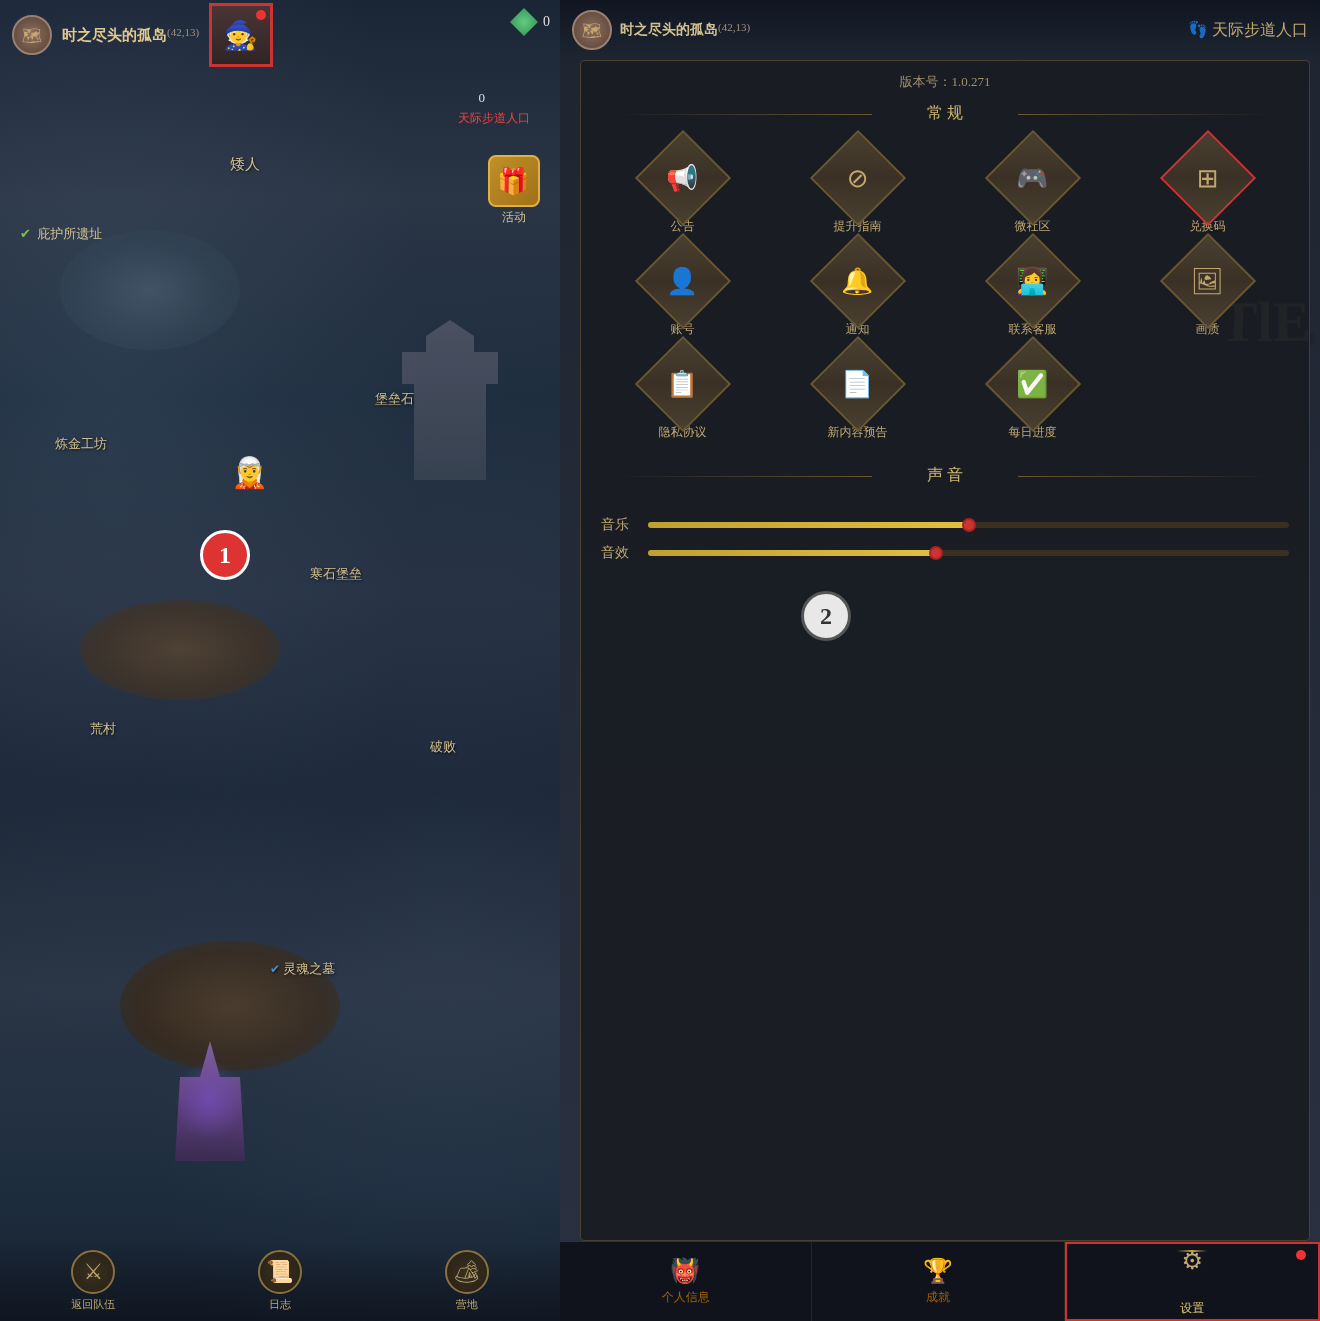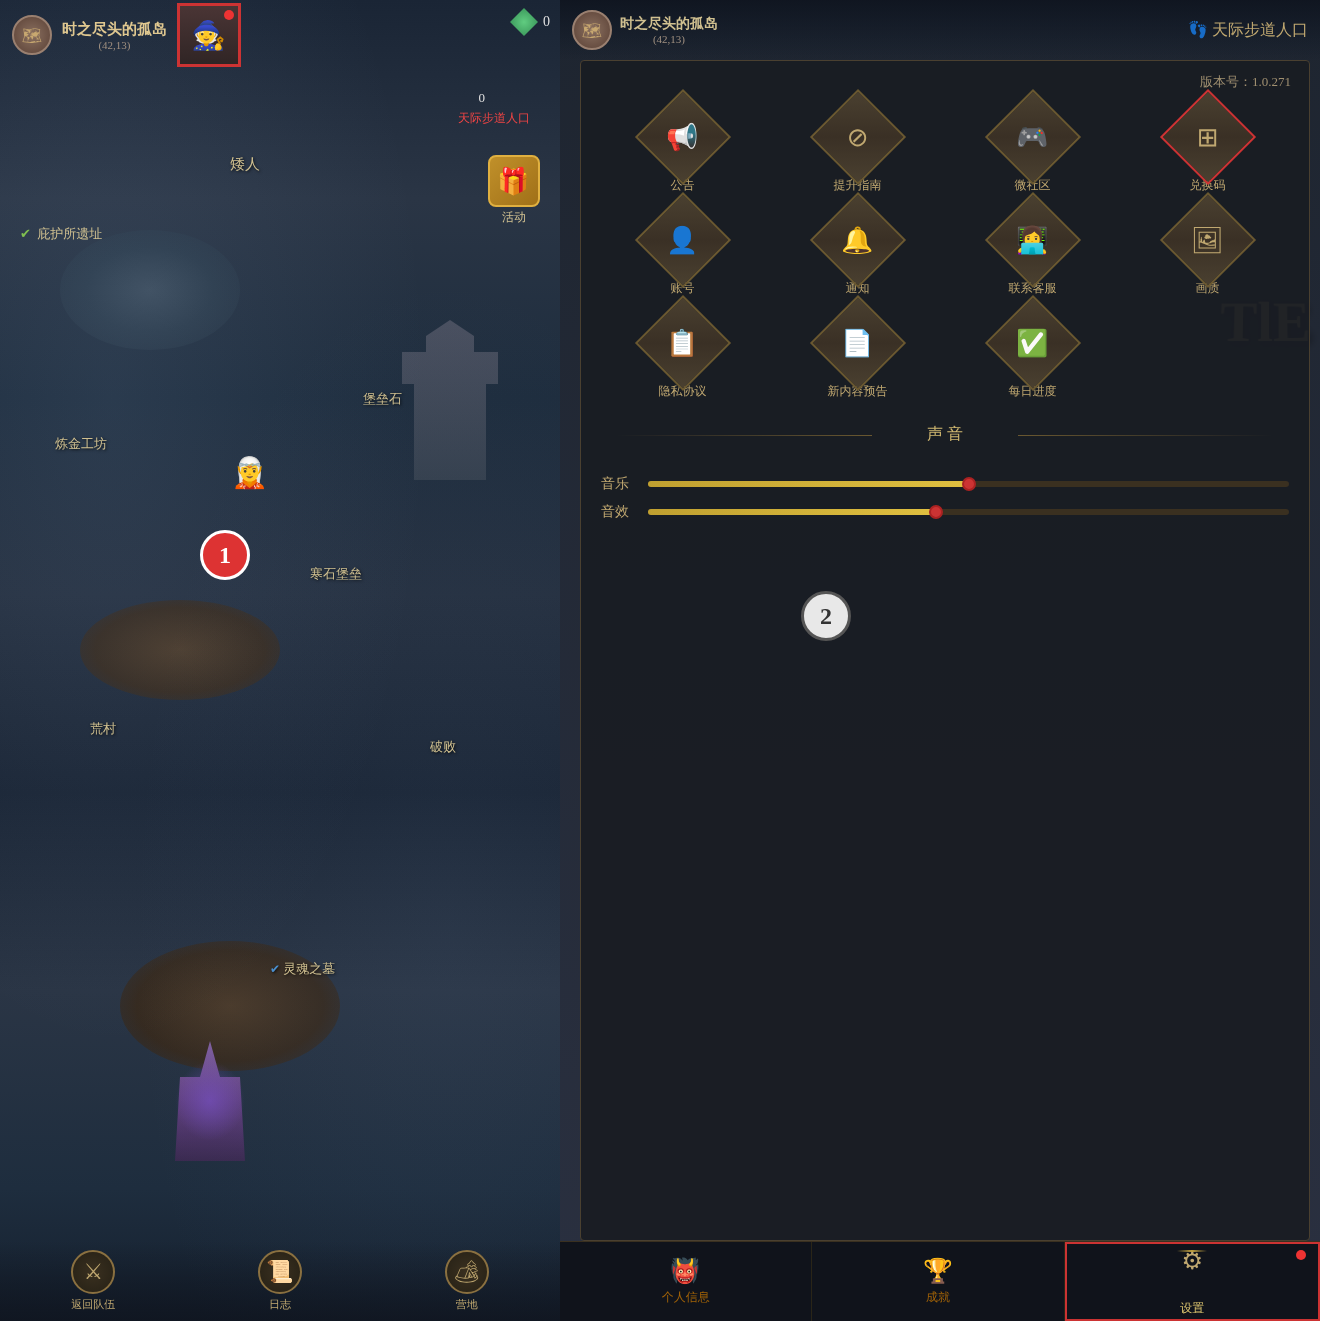--- a/index.html
+++ b/index.html
@@ -92,21 +92,21 @@
     .location-icon {
       width: 40px; height: 40px;
       background: radial-gradient(circle, #8a7060 0%, #5a4035 100%);
       border-radius: 50%;
       border: 2px solid #9a8070;
       display: flex; align-items: center; justify-content: center;
       color: #c8a870;
       font-size: 16px;
     }
     .location-info {
-      display: flex; flex-direction: column; align-items: center;
+      display: flex; flex-direction: row;
     }
     .location-name {
       color: #e0c890;
       font-size: 15px;
       font-weight: bold;
     }
     .location-coords {
       color: #a09080;
       font-size: 11px;
     }
@@ -284,21 +284,21 @@
       overflow-y: auto;
       scrollbar-width: thin;
       scrollbar-color: #5a4a30 #1a1a1a;
     }
     .settings-overlay::-webkit-scrollbar { width: 6px; }
     .settings-overlay::-webkit-scrollbar-track { background: #1a1a1a; }
     .settings-overlay::-webkit-scrollbar-thumb { background: #5a4a30; }
 
     
     .version-row {
-      text-align: right;
+      text-align: center;
       padding: 12px 18px 4px;
       color: #a09070;
       font-size: 13px;
     }
     
     .section-header {
       text-align: center;
       color: #d0b870;
       font-size: 16px;
       padding: 8px 0 12px;
@@ -527,21 +527,21 @@
   <div class="activity-btn">
     <div class="activity-icon">🎁</div>
     <span class="activity-text">活动</span>
   </div>
 
   <div class="shelter-label">
     <span class="shelter-arrow">✔</span>
     <span>庇护所遗址</span>
   </div>
 
-  <div class="map-label" style="top:390px; left:363px;">堡垒石</div>
+  <div class="map-label" style="top:390px; left:375px;">堡垒石</div>
   <div class="map-label" style="top:435px; left:55px;">炼金工坊</div>
   <div class="map-label" style="top:565px; left:310px;">寒石堡垒</div>
   <div class="map-label" style="top:720px; left:90px;">荒村</div>
   <div class="map-label" style="top:690px; left:430px;margin-top:48px;">破败</div>
   <div class="map-label" style="top:960px; left:270px;">
     <span class="check-mark">✔</span> 灵魂之墓
   </div>
 
   <div class="char-sprite">🧝</div>
 
@@ -578,20 +578,21 @@
   </div>
 
   <div class="tle-area">TlE</div>
 
   <div class="settings-overlay">
 
     <div class="version-row">
       <span>版本号：1.0.271</span>
     </div>
 
+    <div class="section-header">常 规</div>
 
     <div class="icon-grid">
 
       <div class="grid-icon-item">
         <div class="diamond-icon">
           <span class="diamond-icon-inner">📢</span>
         </div>
         <span class="grid-icon-label">公告</span>
       </div>
       <div class="grid-icon-item">

